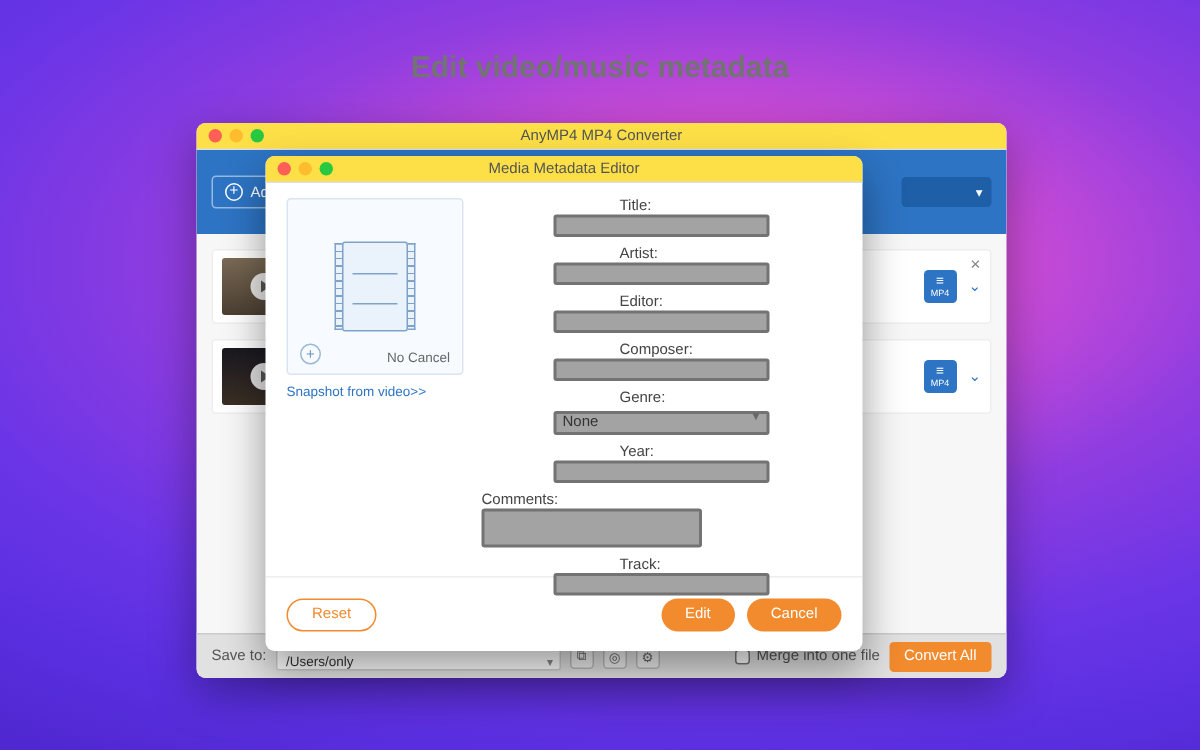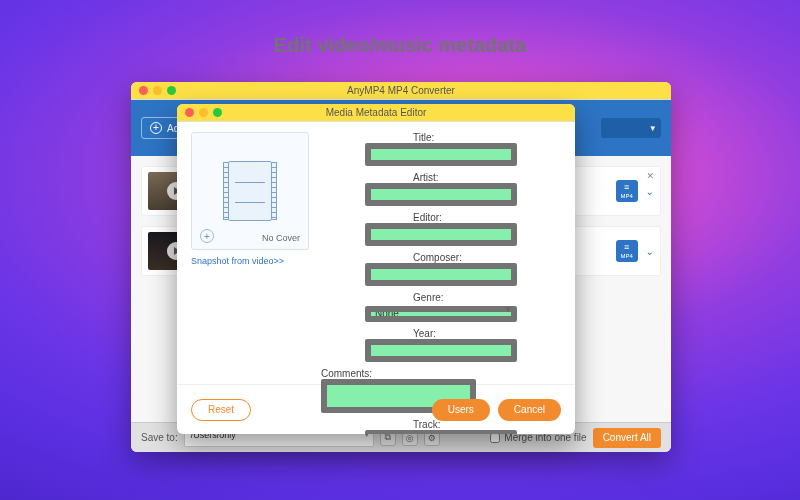--- a/index.html
+++ b/index.html
@@ -73,21 +73,21 @@
   .fmt-chip::before{content:"≡";font-size:9px;line-height:1;}
   .chev { color:#2d74c4; font-size:10px; }
   .row-x { position:absolute; top:4px; right:6px; font-size:9px; color:#888; }
 
   .bottom-bar {
     position:absolute; bottom:0; left:0; right:0; height:30px; background:#e1e1e1;
     border-top:1px solid #ccc; display:flex; align-items:center; padding:0 10px; gap:6px;
     font-size:10px; color:#555;
   }
   .path-box { flex:0 0 190px; height:18px; background:#fff; border:1px solid #ccc; border-radius:2px;
-    display:flex;align-items:flex-start;padding:0 6px;font-size:9px;color:#333; position:relative;}
+    display:flex;align-items:flex-end;padding:0 6px;font-size:9px;color:#333; position:relative;}
   .path-box .dd{position:absolute;right:4px;font-size:8px;color:#888;}
   .mini-ico{width:16px;height:16px;border:1px solid #bbb;border-radius:3px;display:flex;align-items:center;justify-content:center;font-size:9px;color:#666;background:#f0f0f0;}
   .merge { margin-left:auto; display:flex;align-items:center;gap:4px; }
   .merge input{width:10px;height:10px;}
   .convert-all {
     background:#f28a2e;color:#fff;border:none;border-radius:3px;height:20px;padding:0 10px;font-size:10px;
   }
 
   
   .front-window {
@@ -107,21 +107,21 @@
   .sprocket-l,.sprocket-r{position:absolute;top:0;bottom:0;width:5px;background:repeating-linear-gradient(#eaf2fb 0 4px,#7fa3c8 4px 5px);}
   .sprocket-l{left:-6px;border:1px solid #7fa3c8;border-right:none;}
   .sprocket-r{right:-6px;border:1px solid #7fa3c8;border-left:none;}
   .cover-add{position:absolute;left:8px;bottom:6px;width:14px;height:14px;border:1px solid #9cb8d6;border-radius:50%;color:#6a93bd;font-size:10px;display:flex;align-items:center;justify-content:center;}
   .no-cover{position:absolute;right:8px;bottom:6px;font-size:9px;color:#666;}
   .snapshot{color:#2d74c4;font-size:9px;margin-top:6px;display:inline-block;}
 
   .form-col{flex:1;}
   .frow{display:flex;align-items:center;margin-bottom:6px;flex-direction:column;}
   .frow label{width:56px;font-size:10px;color:#444;text-align:left;}
-  .frow .inp{flex:1;height:16px;background:#86efac;border:6px solid #737373;border-radius:2px;font-size:10px;padding:0 4px;color:#333;}
+  .frow .inp{flex:1;height:16px;background:#a3a3a3;border:2px solid #737373;border-radius:2px;font-size:10px;padding:0 4px;color:#333;}
   .sel-wrap{flex:1;position:relative;}
   .sel-wrap .dd{position:absolute;right:5px;top:2px;font-size:8px;color:#666;pointer-events:none;}
   textarea.inp{height:38px;resize:none;}
 
   .modal-footer{
     height:50px;border-top:1px solid #eee;display:flex;align-items:center;padding:0 14px;gap:8px;
   }
   .btn{height:22px;border-radius:11px;font-size:10px;padding:0 16px;border:none;cursor:pointer;}
   .btn-reset{background:#fff;color:#f28a2e;border:1px solid #f28a2e;}
   .btn-save{background:#f28a2e;color:#fff;margin-left:auto;}
@@ -204,21 +204,21 @@
   </div>
 
   <div class="modal-body">
     <div class="cover-col">
       <div class="cover-box">
         <div class="film-reel">
           <div class="sprocket-l"></div>
             <div class="sprocket-r"></div>
         </div>
         <div class="cover-add">+</div>
-        <div class="no-cover">No Cover</div>
+        <div class="no-cover">No Cancel</div>
       </div>
       <a class="snapshot">Snapshot from video&gt;&gt;</a>
     </div>
 
     <div class="form-col">
       <div class="frow">
           <label>Title:</label>
           <input class="inp" style="">
         </div>
       <div class="frow">
@@ -250,16 +250,16 @@
         </div>
       <div class="frow">
           <label>Track:</label>
           <input class="inp" style="">
         </div>
     </div>
   </div>
 
   <div class="modal-footer">
     <button class="btn btn-reset">Reset</button>
-    <button class="btn btn-save">Users</button>
+    <button class="btn btn-save">Edit</button>
     <button class="btn btn-cancel">Cancel</button>
   </div>
 </div>
 
 </body></html>

